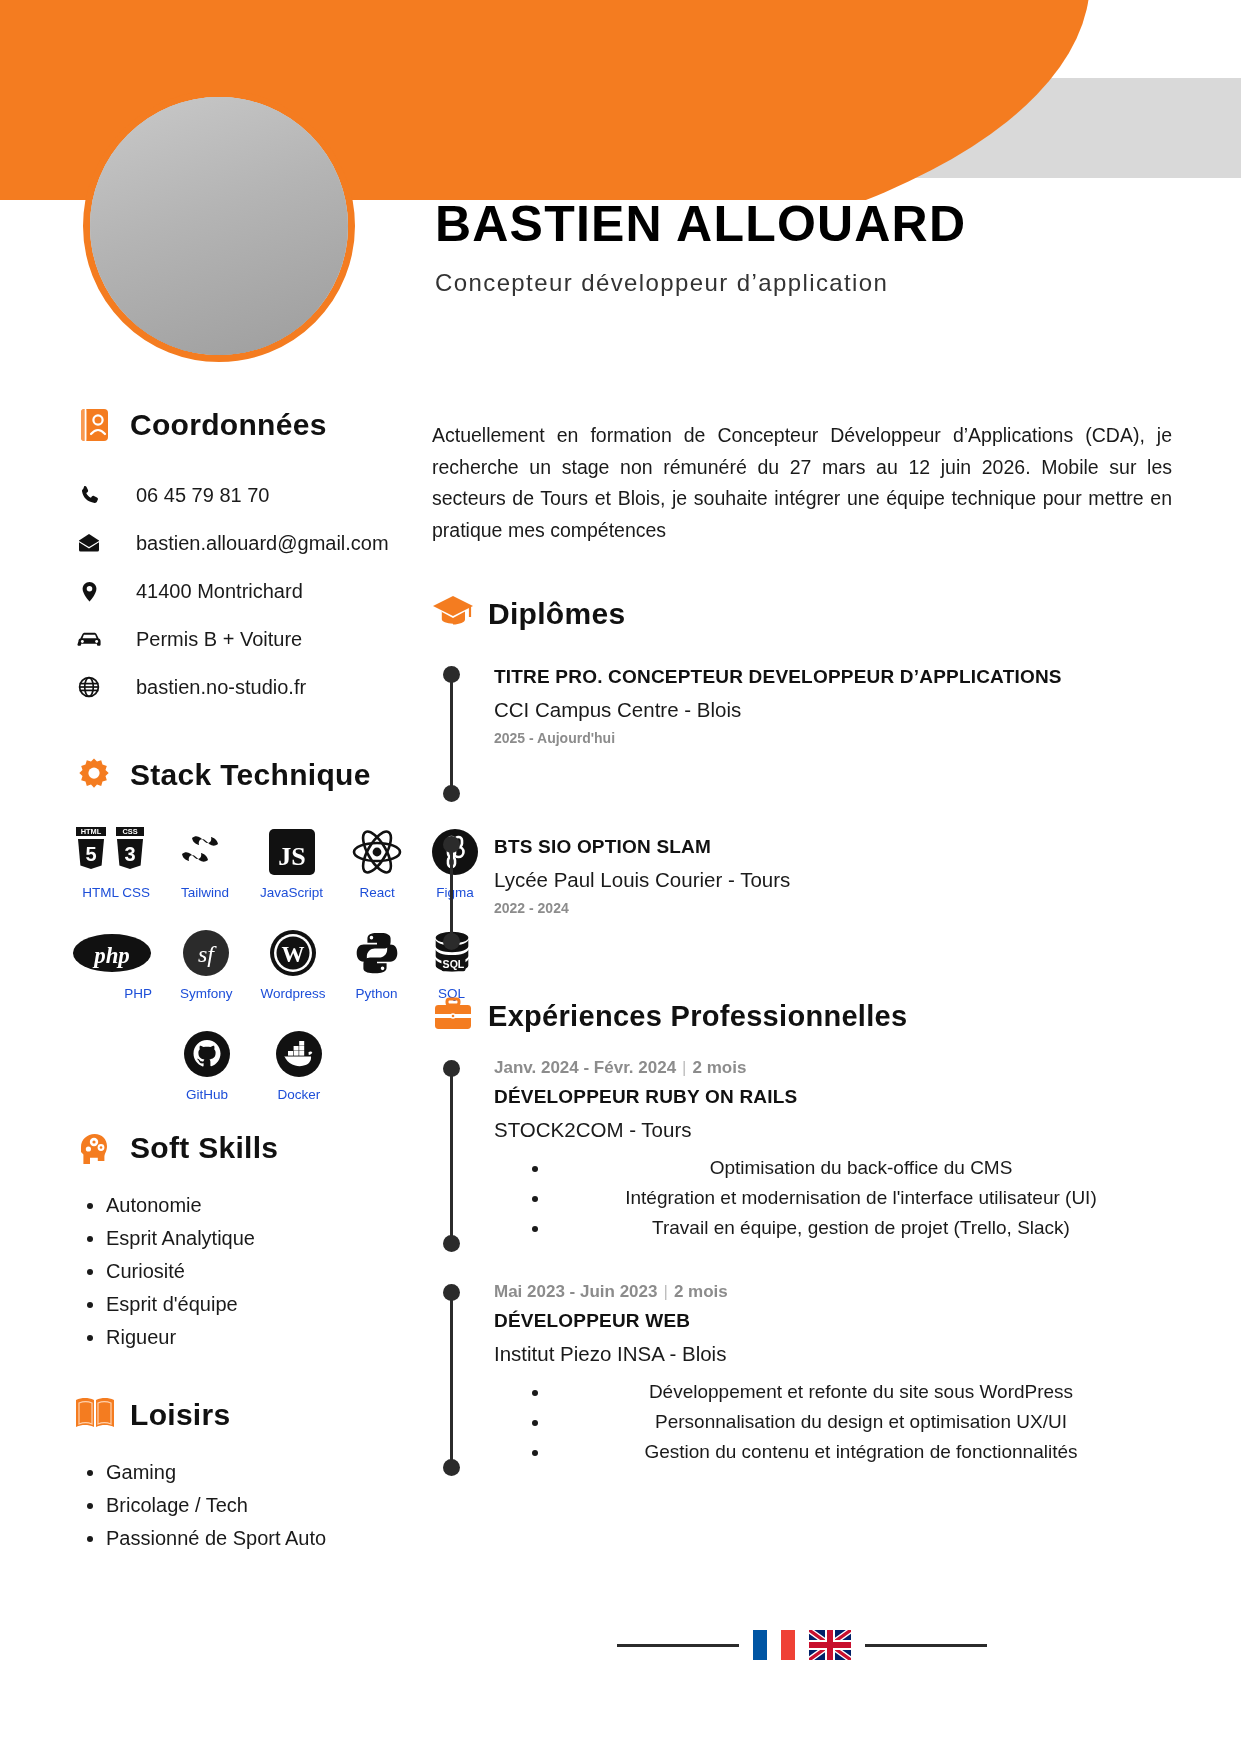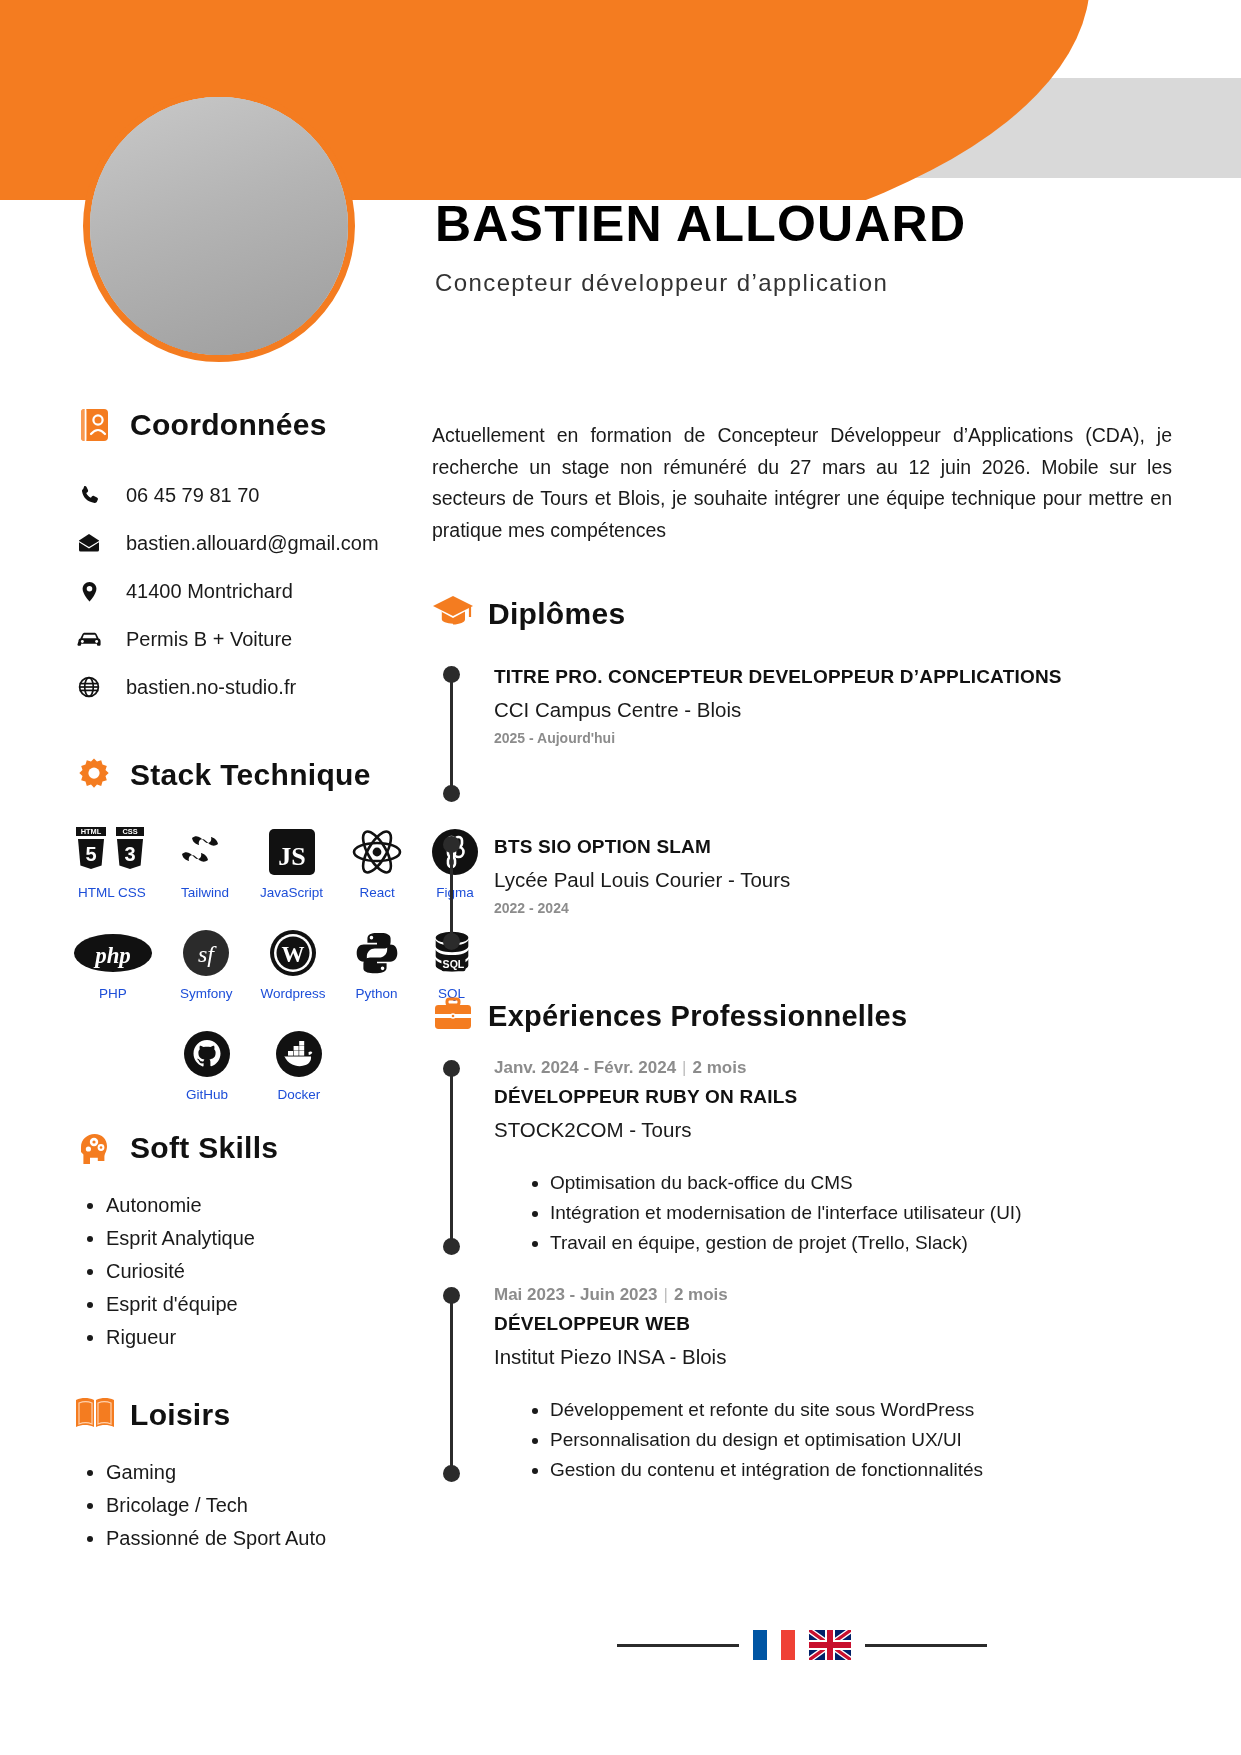--- a/index.html
+++ b/index.html
@@ -53,36 +53,36 @@
   .right-col { position:absolute; left:432px; top:420px; width:740px; }
 
   
   .sec-head { display:flex; align-items:center; gap:16px; }
   .sec-head .ttl { font-size:30px; font-weight:bold; letter-spacing:.3px; color:#111; }
   .sec-head.big .ttl { font-size:29px; }
   .sec-icon { width:40px; height:40px; flex:none; display:block; }
 
   
   .contact-list { margin-top:26px; }
-  .contact-row { display:flex; align-items:center; gap:22px; height:48px; }
+  .contact-row { display:flex; align-items:center; gap:32px; height:48px; }
   .contact-row .ico { width:30px; display:flex; justify-content:center; align-items:center; flex:none; }
   .contact-row .txt { font-size:20px; color:#1a1a1a; }
 
   
   .intro {
     font-size:19.5px; line-height:1.62; color:#1a1a1a;
     text-align:justify; text-justify:inter-word;
   }
 
   
   .tech-block { margin-top:30px; }
   .tech-row { display:flex; justify-content:flex-start; align-items:flex-end; gap:28px; margin-bottom:26px; }
   .tech-row.r3 { justify-content:flex-start; padding-left:100px; gap:26px;align-items:flex-end; }
   .tech-item { width:66px; display:flex; flex-direction:column; align-items:center; }
-  .tech-item.wide { width:78px; }
+  .tech-item.wide { width:78px;align-items:flex-end; }
   .tech-glyph { height:54px; display:flex; align-items:center; justify-content:center; }
   .tech-label { margin-top:6px; font-size:13.5px; color:#1d4ed8; white-space:nowrap; }
 
   
   .plain-list { margin-top:22px; padding-left:32px; }
   .plain-list li { font-size:20px; line-height:1.55; color:#1a1a1a; margin-bottom:2px; }
 
   
   .tl-section { margin-top:30px; }
   .tl-item { position:relative; padding-left:62px; }
@@ -93,21 +93,21 @@
     position:absolute; left:11px; width:17px; height:17px; border-radius:50%; background:#2b2b2b;
   }
   .tl-dot.top { top:2px; }
   .tl-dot.bot { bottom:2px; }
 
   .entry-title { font-size:19px; font-weight:bold; letter-spacing:.2px; line-height:1.35; color:#111; }
   .entry-org { font-size:20.5px; margin-top:8px; color:#1a1a1a; }
   .entry-date { font-size:14px; font-weight:bold; color:#8c8c8c; margin-top:8px; }
   .entry-period { font-size:17px; font-weight:bold; color:#8c8c8c; margin-bottom:6px; }
   .entry-period .sep { color:#bdbdbd; font-weight:normal; padding:0 6px; }
-  .entry-bullets { margin-top:27px; padding-left:56px; }
+  .entry-bullets { margin-top:12px; padding-left:56px;text-align:center; }
   .entry-bullets li { font-size:19px; line-height:1.48; color:#1a1a1a; margin-bottom:2px; }
 
   
   .footer { position:absolute; left:432px; top:1630px; width:740px; display:flex; align-items:center; justify-content:center; gap:14px; }
   .rule { height:3px; background:#2b2b2b; width:122px; }
   .flag { width:42px; height:30px; display:block; }
 </style>
 </head>
 <body>
 

